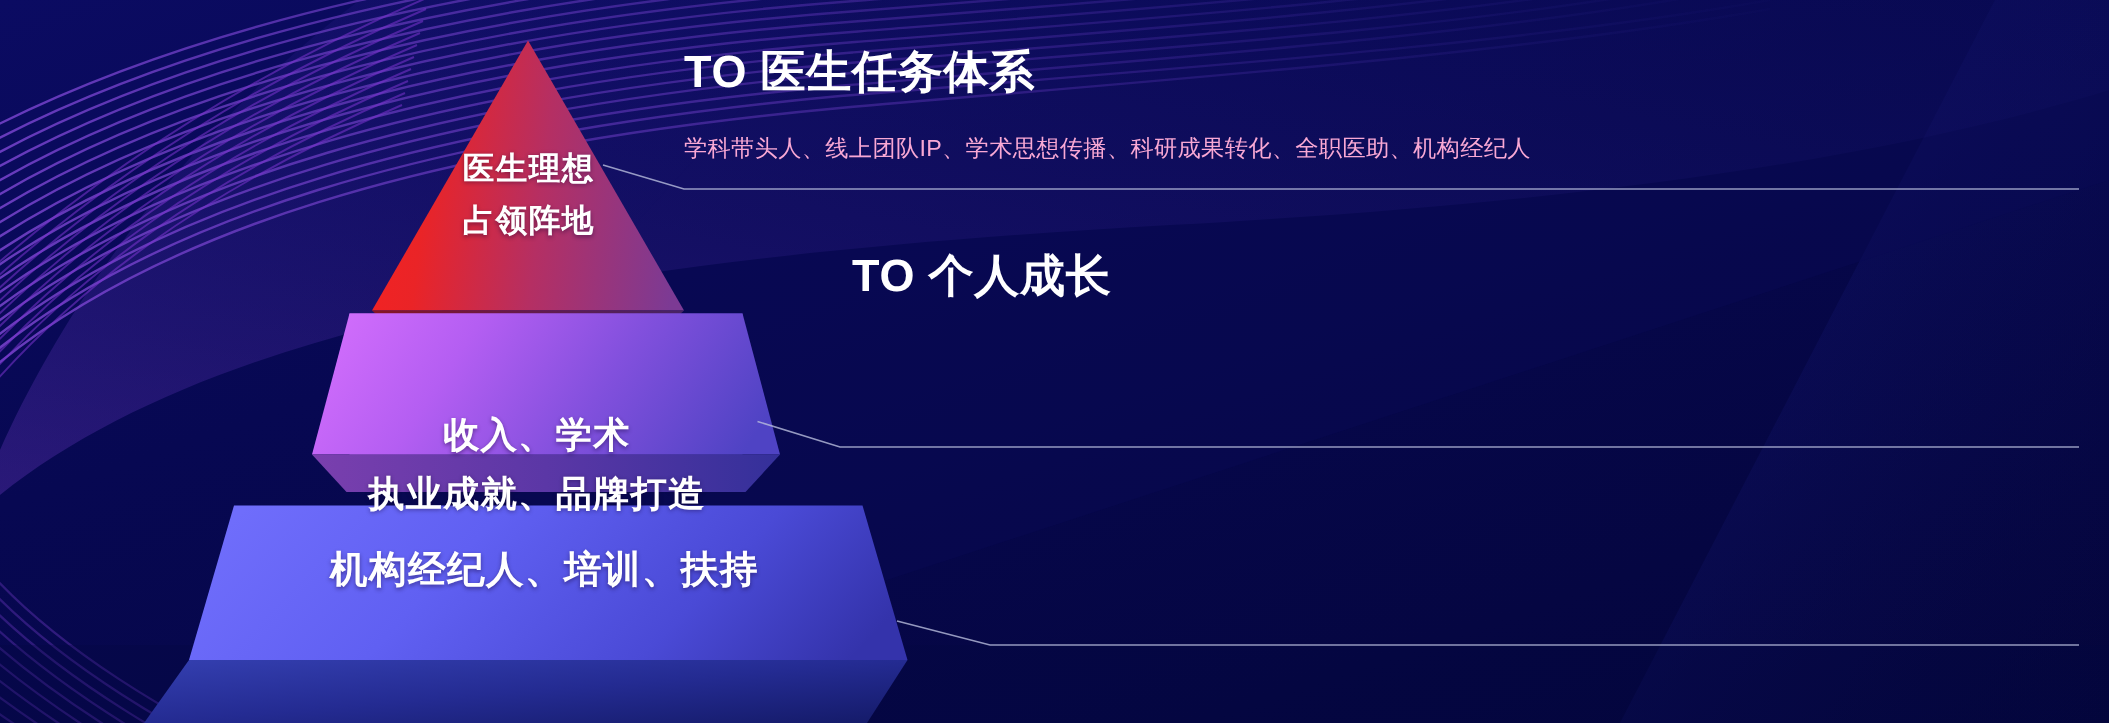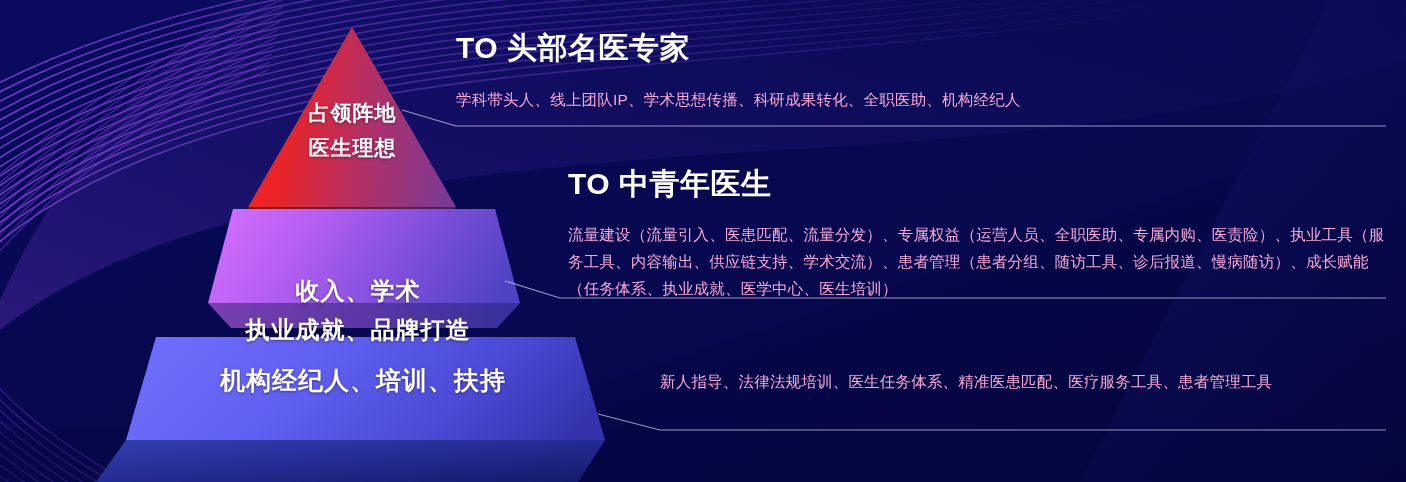--- a/index.html
+++ b/index.html
@@ -207,40 +207,38 @@
     </g>
 
     <g stroke="#b9bedd" stroke-width="1.1" fill="none" opacity="0.8">
       <path d="M402,110 L456,126 L1386,126"></path>
       <path d="M505,281 L560,298 L1386,298"></path>
       <path d="M598,414 L660,430 L1386,430"></path>
     </g>
   </svg>
 
   <div class="tier-text" id="t1-text">
+    <div>医生理想</div>
     <div>占领阵地</div>
-    <div>医生理想</div>
   </div>
 
   <div class="tier-text" id="t2-text">
     <div>收入、学术</div>
     <div>执业成就、品牌打造</div>
   </div>
 
   <div class="tier-text" id="t3-text">
     <div>机构经纪人、培训、扶持</div>
   </div>
 
   <div class="block" id="blk1">
-    <div class="head">TO 头部名医专家</div>
+    <div class="head">TO 医生任务体系</div>
     <div class="desc">学科带头人、线上团队IP、学术思想传播、科研成果转化、全职医助、机构经纪人</div>
   </div>
 
   <div class="block" id="blk2">
-    <div class="head">TO 中青年医生</div>
-    <div class="desc">流量建设（流量引入、医患匹配、流量分发）、专属权益（运营人员、全职医助、专属内购、医责险）、执业工具（服务工具、内容输出、供应链支持、学术交流）、患者管理（患者分组、随访工具、诊后报道、慢病随访）、成长赋能（任务体系、执业成就、医学中心、医生培训）</div>
+    <div class="head">TO 个人成长</div>
   </div>
 
   <div class="block" id="blk3">
-    <div class="desc">新人指导、法律法规培训、医生任务体系、精准医患匹配、医疗服务工具、患者管理工具</div>
   </div>
 
 </div>
 
 </body></html>

